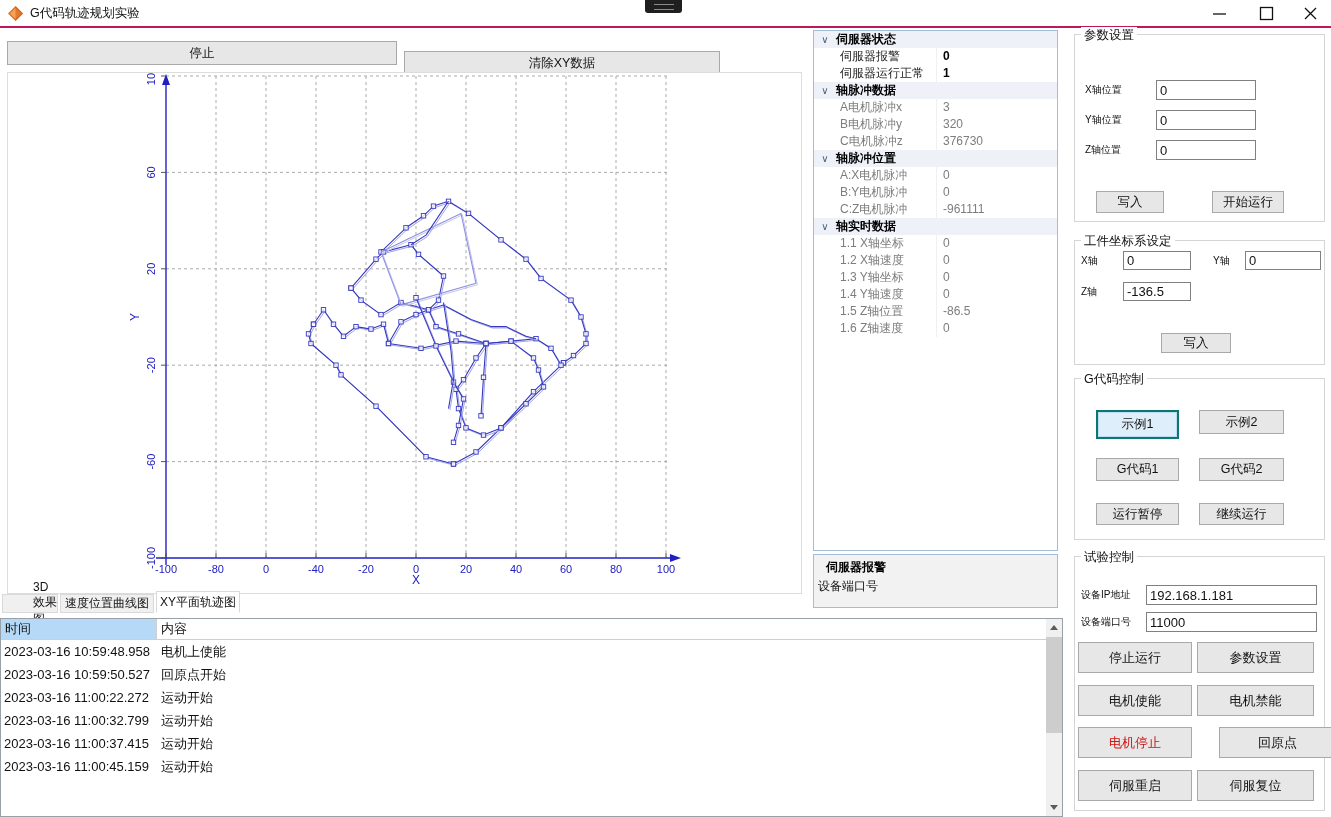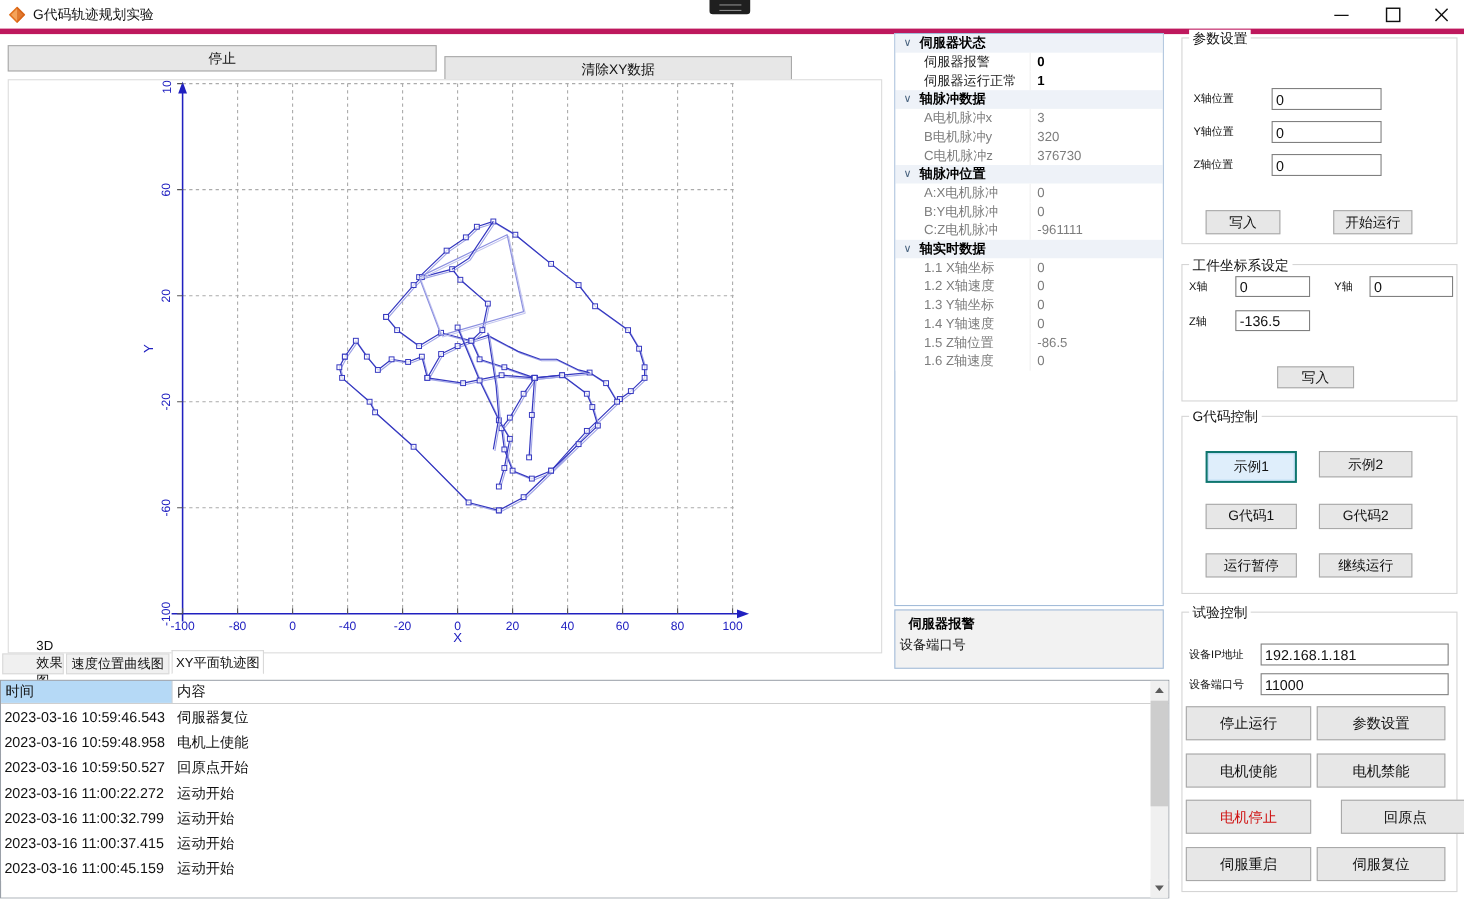--- a/index.html
+++ b/index.html
@@ -1,20 +1,20 @@
 <!DOCTYPE html>
 <html><head>
 <meta charset="utf-8">
 <style>
   html,body{margin:0;padding:0;background:#fff;}
   .app{position:relative;width:1331px;height:817px;background:#fff;overflow:hidden;
        font-family:"Liberation Sans","DejaVu Sans",sans-serif;font-size:12px;color:#111;}
   .abs{position:absolute;}
   
-  .titlebar{left:0;top:0;width:1331px;height:26px;background:#fff;border-bottom:5px solid #be185d;text-decoration:underline;}
+  .titlebar{left:0;top:0;width:1331px;height:26px;background:#fff;border-bottom:2px solid #be185d;text-decoration:underline;}
   .apptitle{left:30px;top:0;height:26px;line-height:26px;font-size:12.5px;color:#111;}
   .winbtn{top:0;height:26px;width:32px;display:flex;align-items:center;justify-content:center;cursor:default;}
   .recpill{left:645px;top:0;width:37px;height:13px;background:#1f1f1f;border-radius:0 0 3px 3px;}
   .recpill span{display:block;width:20px;height:1px;background:#8b8b8b;margin:4px auto 0 auto;}
   
   .btn{background:#e7e7e7;border:1px solid #a9a9a9;display:flex;align-items:center;justify-content:center;
        font-size:12.5px;color:#111;box-sizing:border-box;cursor:default;}
   .btn.focused{background:#dfeefb;border:2px solid #0f766e;outline:1px solid #bcdcf5;outline-offset:-3px;}
   .btn.danger{color:#cf1212;}
   
@@ -404,24 +404,20 @@
       <div class="abs tab active" style="left: 156px; top: 591px; width: 84px; height: 22px;">XY平面轨迹图</div>
     </div>
 
   <div class="abs logtable">
     <div class="loghead">
       <div class="c1">时间</div>
       <div class="c2">内容</div>
     </div>
     <div>
         <div class="logrow">
-          <div class="c1">2023-03-16 10:59:46.543</div>
-          <div class="c2">伺服器复位</div>
-        </div>
-        <div class="logrow">
           <div class="c1">2023-03-16 10:59:48.958</div>
           <div class="c2">电机上使能</div>
         </div>
         <div class="logrow">
           <div class="c1">2023-03-16 10:59:50.527</div>
           <div class="c2">回原点开始</div>
         </div>
         <div class="logrow">
           <div class="c1">2023-03-16 11:00:22.272</div>
           <div class="c2">运动开始</div>

